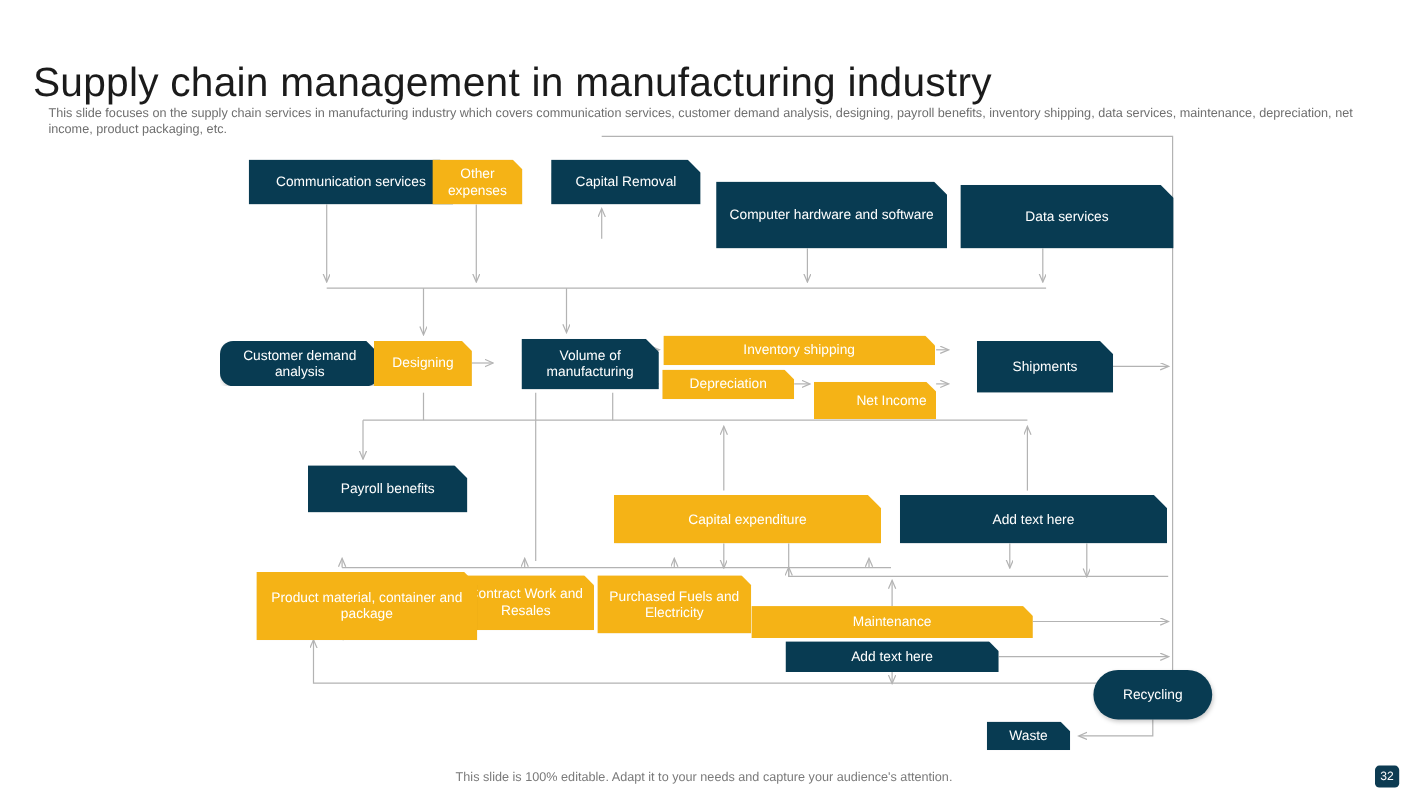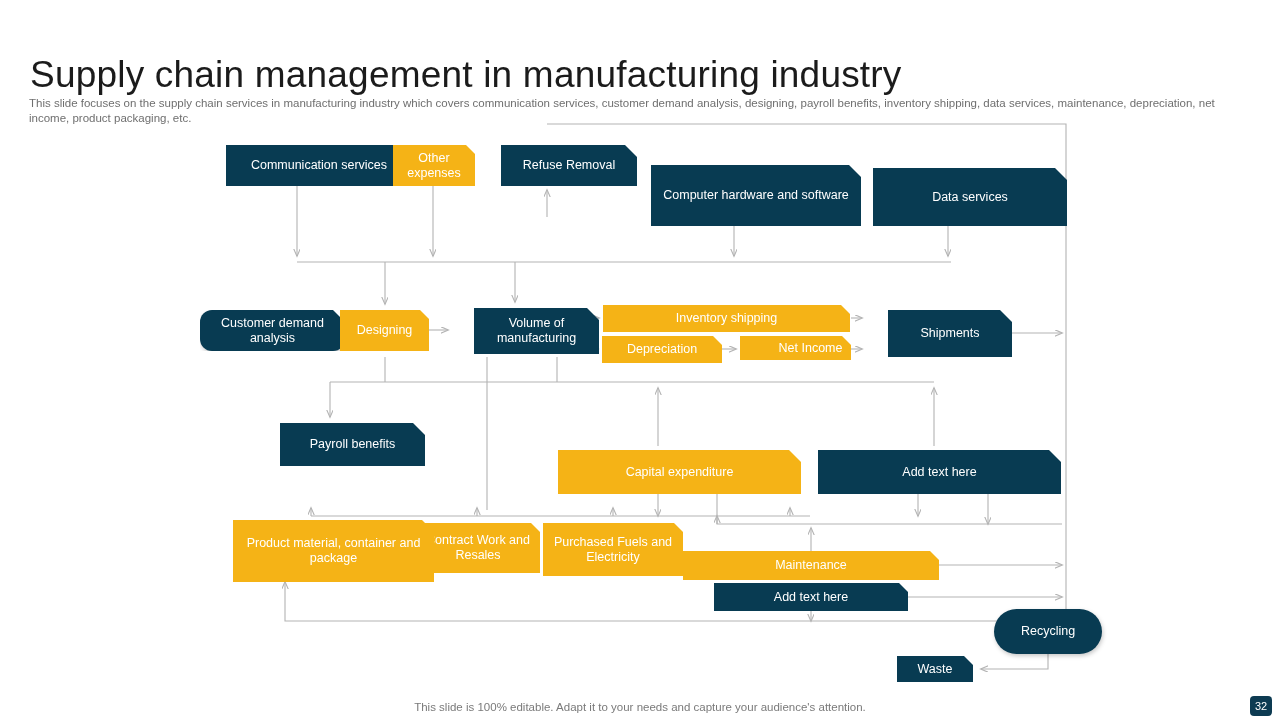--- a/index.html
+++ b/index.html
@@ -11,21 +11,21 @@
   #slide{position:absolute;inset:0;width:1280px;height:720px;}
 
   
   .title{
     position:absolute;left:30px;top:28px;
     font-size:37px;line-height:44px;font-weight:400;
     color:#1b1b1b;letter-spacing:.2px;white-space:nowrap;
     font-family:"Liberation Sans","DejaVu Sans",sans-serif;
   }
   .subtitle{
-    position:absolute;left:29px;top:84px;width:1225px;
+    position:absolute;left:44px;top:84px;width:1225px;
     font-size:11.5px;line-height:15px;color:#6f6f6f;
   }
 
   
   #canvas{position:absolute;left:0;top:110px;width:1280px;height:575px;}
   #wires{position:absolute;left:0;top:0;width:1280px;height:575px;}
 
   
   .node{
     position:absolute;box-sizing:border-box;
@@ -130,21 +130,21 @@
       </g>
     </svg>
 
   <div class="node navy cut" style="left: 204px; top: 35px; width: 186px; height: 41px;">
         <span>Communication services</span>
       </div>
       <div class="node amber cut-sm" style="left: 393px; top: 35px; width: 82px; height: 41px;">
         <span>Other expenses</span>
       </div>
       <div class="node navy cut" style="left: 479px; top: 35px; width: 136px; height: 41px;">
-        <span>Refuse Removal</span>
+        <span>Capital Removal</span>
       </div>
       <div class="node navy cut" style="left: 629px; top: 55px; width: 210px; height: 61px;">
         <span>Computer hardware and software</span>
       </div>
       <div class="node navy cut" style="left: 851px; top: 58px; width: 194px; height: 58px;">
         <span>Data services</span>
       </div>
       <div class="node navy cut" style="left: 178px; top: 200px; width: 145px; height: 41px; border-radius: 12px;">
         <span>Customer demand analysis</span>
       </div>
@@ -153,21 +153,21 @@
       </div>
       <div class="node navy cut" style="left: 452px; top: 198px; width: 125px; height: 46px;">
         <span>Volume of manufacturing</span>
       </div>
       <div class="node amber cut-sm" style="left: 603px; top: 195px; width: 247px; height: 27px;">
         <span>Inventory shipping</span>
       </div>
       <div class="node amber cut-sm" style="left: 602px; top: 226px; width: 120px; height: 27px;">
         <span>Depreciation</span>
       </div>
-      <div class="node amber cut-sm" style="left: 740px; top: 226px; width: 111px; height: 24px; padding-left: 36px;">
+      <div class="node amber cut-sm" style="left: 740px; top: 237px; width: 111px; height: 34px; padding-left: 36px;">
         <span>Net Income</span>
       </div>
       <div class="node navy cut" style="left: 866px; top: 200px; width: 124px; height: 47px;">
         <span>Shipments</span>
       </div>
       <div class="node navy cut" style="left: 258px; top: 313px; width: 145px; height: 43px;">
         <span>Payroll benefits</span>
       </div>
       <div class="node amber cut" style="left: 536px; top: 340px; width: 243px; height: 44px;">
         <span>Capital expenditure</span>

